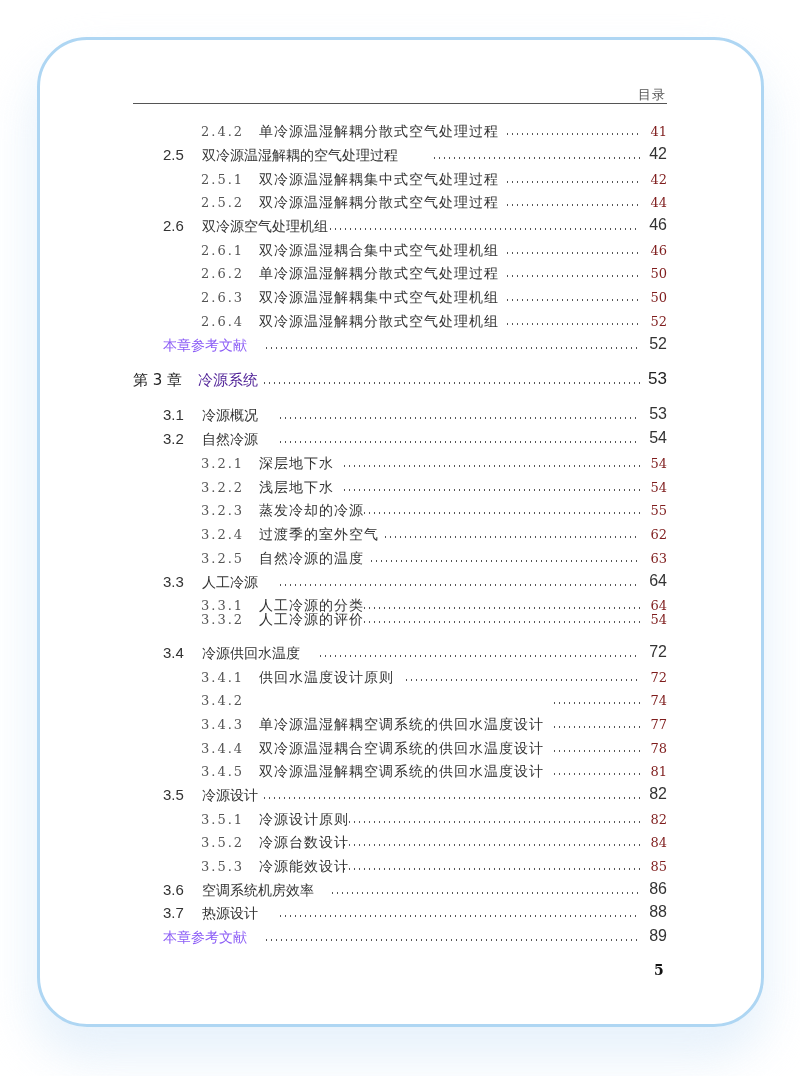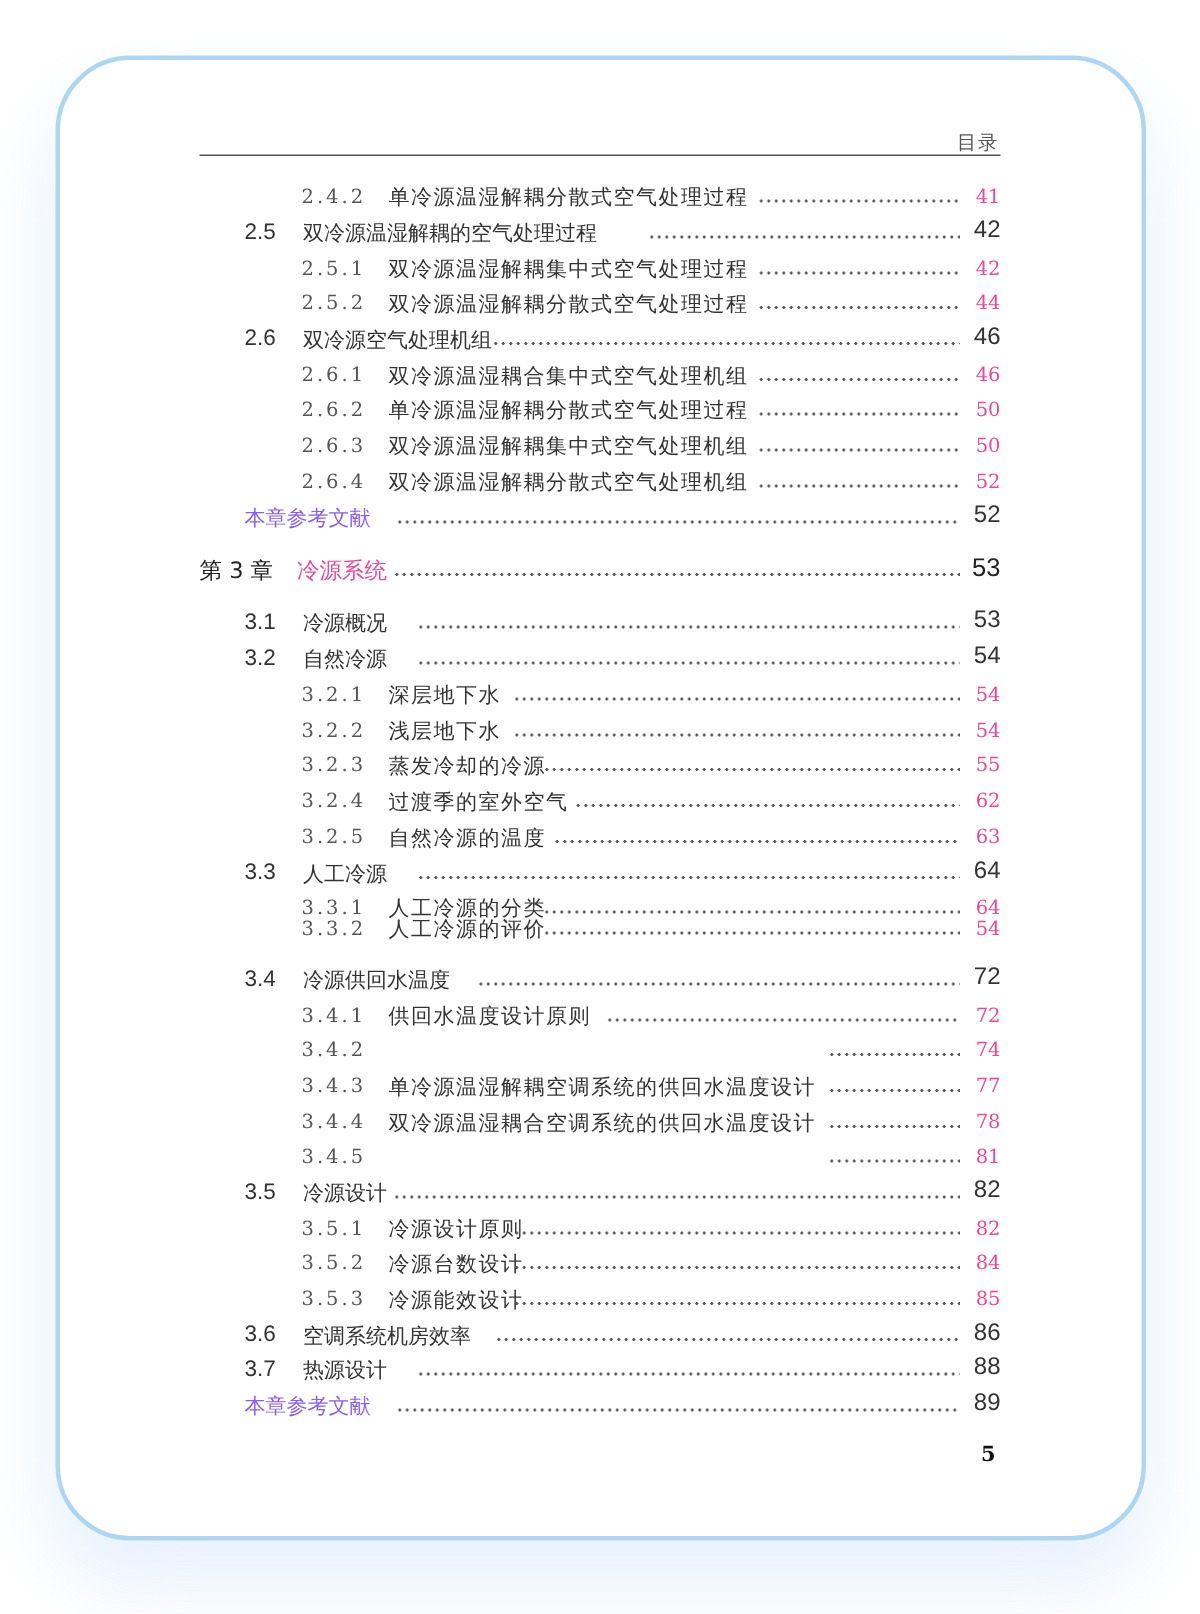--- a/index.html
+++ b/index.html
@@ -90,21 +90,21 @@
     font-family: "DejaVu Serif", "Liberation Serif", serif;
     font-size: 14px;
     letter-spacing: 1px;
     color: #333;
     top: 2px;
   }
   .row.sub .pg {
     right: 133px;
     font-family: "DejaVu Serif", "Liberation Serif", serif;
     font-size: 13px;
-    color: #ec4899;
+    color: #7f1d1d;
     top: 3px;
   }
   
   .row.sec .num {
     left: 163px;
     font-family: "Liberation Sans", sans-serif;
     font-size: 15px;
     color: #333;
     top: 1px;
   }
@@ -138,21 +138,21 @@
   
   .row.chap .num {
     left: 133px;
     font-size: 15px;
     color: #222;
     top: 1px;
   }
   .row.chap .title {
     left: 198px;
     font-size: 15px;
-    color: #ec4899;
+    color: #4c1d95;
     top: 1px;
   }
   .row.chap .pg {
     right: 133px;
     font-family: "Liberation Sans", sans-serif;
     font-size: 17px;
     color: #222;
     top: -1px;
   }
   .dots {
@@ -336,20 +336,21 @@
       <span class="pg">77</span>
     </div>
     <div class="row sub" style="top:738px">
       <span class="num">3.4.4</span>
       <span class="title">双冷源温湿耦合空调系统的供回水温度设计</span>
       <span class="dots" style="left:552px"></span>
       <span class="pg">78</span>
     </div>
     <div class="row sub" style="top:761px">
       <span class="num">3.4.5</span>
+      <span class="title">双冷源温湿解耦空调系统的供回水温度设计</span>
       <span class="dots" style="left:552px"></span>
       <span class="pg">81</span>
     </div>
     <div class="row sec" style="top:785px">
       <span class="num">3.5</span>
       <span class="title">冷源设计</span>
       <span class="dots" style="left:262px"></span>
       <span class="pg">82</span>
     </div>
     <div class="row sub" style="top:809px">

